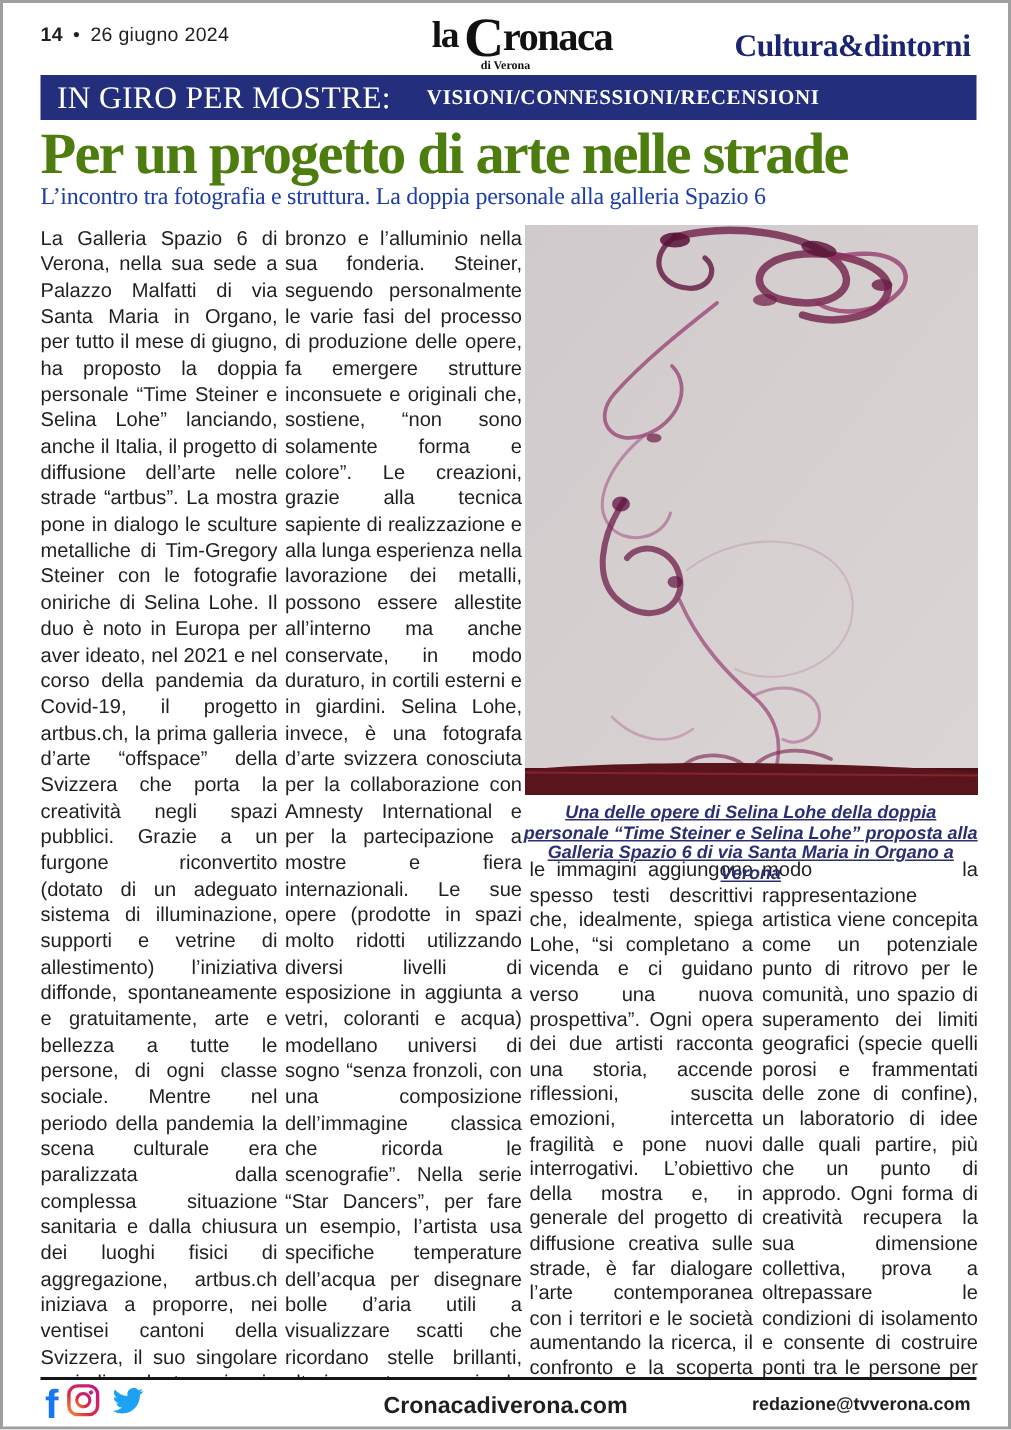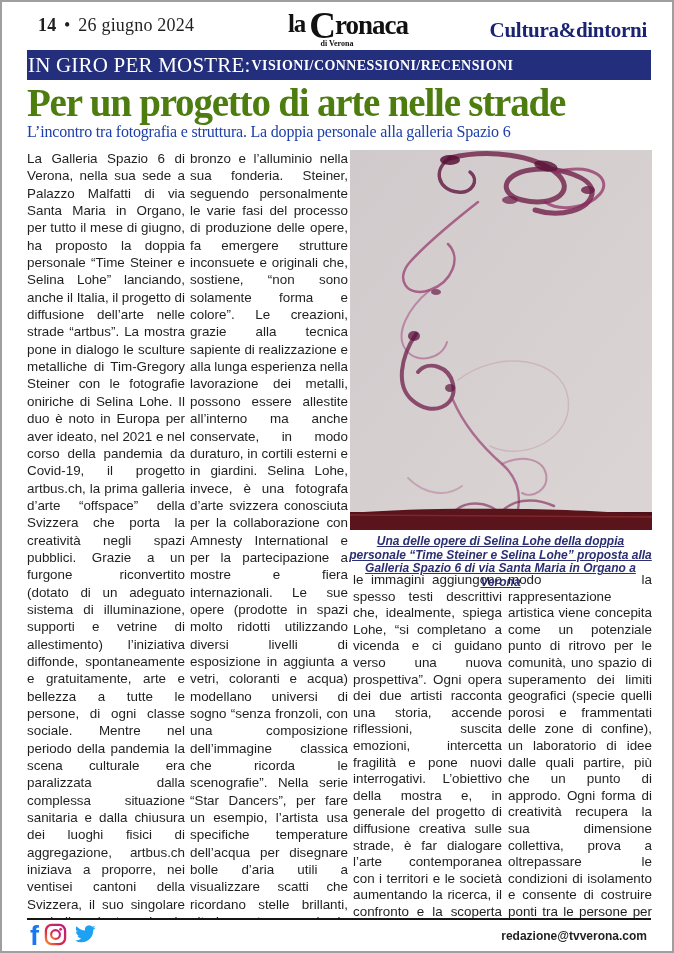--- a/index.html
+++ b/index.html
@@ -2,38 +2,38 @@
 <html lang="it"><head>
 <meta charset="utf-8">
 <style>
   html,body{margin:0;padding:0;background:#e8e8e8;}
   .page{
     position:relative;width:674px;height:953px;margin:0 auto;
     background:#ffffff;border:2px solid #9f9f9f;box-sizing:border-box;
     font-family:"Liberation Sans",sans-serif;color:#1f1f1f;overflow:hidden;
   }
   
-  .header-left{position:absolute;top:13px;left:36px;font-size:18px;letter-spacing:.2px;font-family:Liberation Serif, serif;}
+  .header-left{position:absolute;top:13px;left:25px;font-size:13px;letter-spacing:.2px;}
   .header-left .num{font-weight:700;}
   .header-left .sep{margin:0 3px;}
   .masthead{position:absolute;top:5px;left:0;right:0;text-align:center;
     font-family:"Liberation Serif",serif;font-weight:700;color:#111;line-height:1;}
   .logo-line{white-space:nowrap;padding-left:22px;}
   .logo-la{font-size:25px;vertical-align:6px;letter-spacing:-1px;}
   .logo-c{font-size:37px;letter-spacing:-1px;}
   .logo-rest{font-size:27px;vertical-align:4px;letter-spacing:-1px;}
   .logo-sub{font-size:8px;font-weight:700;margin-top:-4px;}
   .section-title{position:absolute;top:16px;right:25px;
     font-family:"Liberation Serif",serif;font-weight:700;font-size:21px;color:#1a2472;letter-spacing:-.3px;}
   
   .banner{position:absolute;top:48px;left:25px;width:624px;height:30px;background:#232f7d;
     color:#fff;font-family:"Liberation Serif",serif;display:flex;align-items:center;
-    padding-left:1px;box-sizing:border-box;}
+    padding-left:11px;box-sizing:border-box;}
   .banner .kicker{font-size:21px;font-weight:400;letter-spacing:.2px;}
-  .banner .topics{font-size:14px;font-weight:700;margin-left:1px;letter-spacing:.4px;padding-top:2px;}
+  .banner .topics{font-size:14px;font-weight:700;margin-left:24px;letter-spacing:.4px;padding-top:2px;}
   
   .headline{position:absolute;top:81px;left:25px;width:624px;
     font-family:"Liberation Serif",serif;font-weight:700;font-size:39px;line-height:1;
     letter-spacing:-1.2px;color:#4d7c0f;white-space:nowrap;}
   .standfirst{position:absolute;top:121px;left:25px;width:624px;
     font-family:"Liberation Serif",serif;font-weight:400;font-size:16px;color:#1d3ea8;
     letter-spacing:-.2px;white-space:nowrap;}
   
   .col{position:absolute;font-size:13.4px;line-height:17.35px;text-align:justify;
     text-align-last:justify;overflow:hidden;word-spacing:-.2px;}
@@ -143,15 +143,16 @@
         <circle cx="12" cy="12" r="4.6" fill="none" stroke="url(#igG)" stroke-width="2.2"></circle>
         <circle cx="17.4" cy="6.6" r="1.5" fill="#cc2366"></circle>
       </svg>
     </span>
     <span>
       <svg width="26" height="22" viewBox="0 0 24 24">
         <path fill="#1da1f2" d="M23.4 4.8c-.8.4-1.7.6-2.6.8a4.6 4.6 0 0 0 2-2.5c-.9.5-1.9.9-2.9 1.1a4.5 4.5 0 0 0-7.8 4.1A12.9 12.9 0 0 1 2.8 3.6a4.5 4.5 0 0 0 1.4 6.1 4.4 4.4 0 0 1-2-.6v.1a4.5 4.5 0 0 0 3.6 4.4 4.5 4.5 0 0 1-2 .1 4.5 4.5 0 0 0 4.2 3.1A9.1 9.1 0 0 1 1.2 19 12.8 12.8 0 0 0 8.1 21c8.3 0 12.9-6.9 12.9-12.9v-.6c.9-.6 1.7-1.4 2.4-2.3z"></path>
       </svg>
     </span>
   </div>
+  <div class="footer-site">Cronacadiverona.com</div>
   <div class="footer-email">redazione@tvverona.com</div>
 
 </div>
 
 </body></html>

